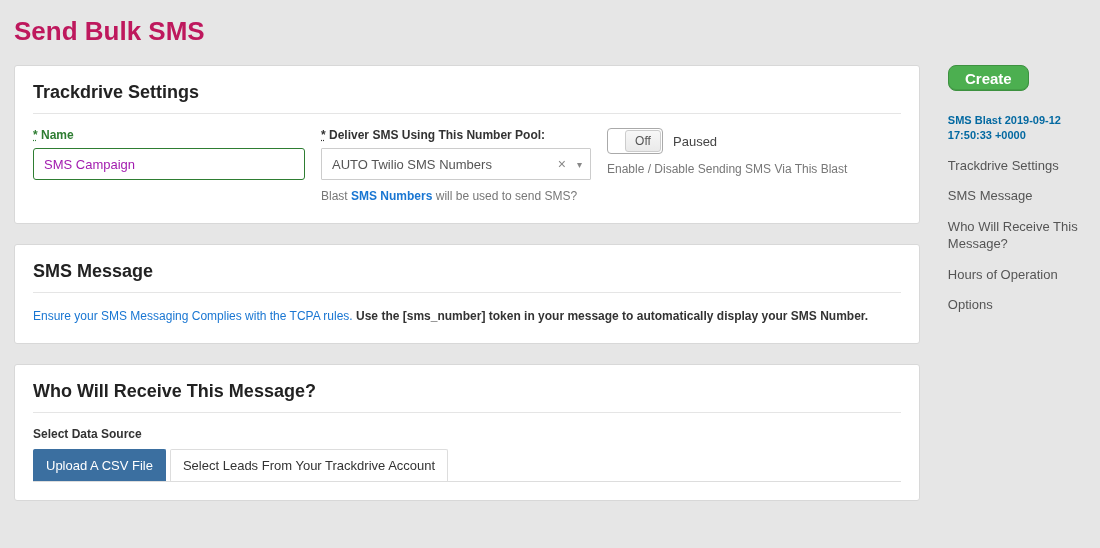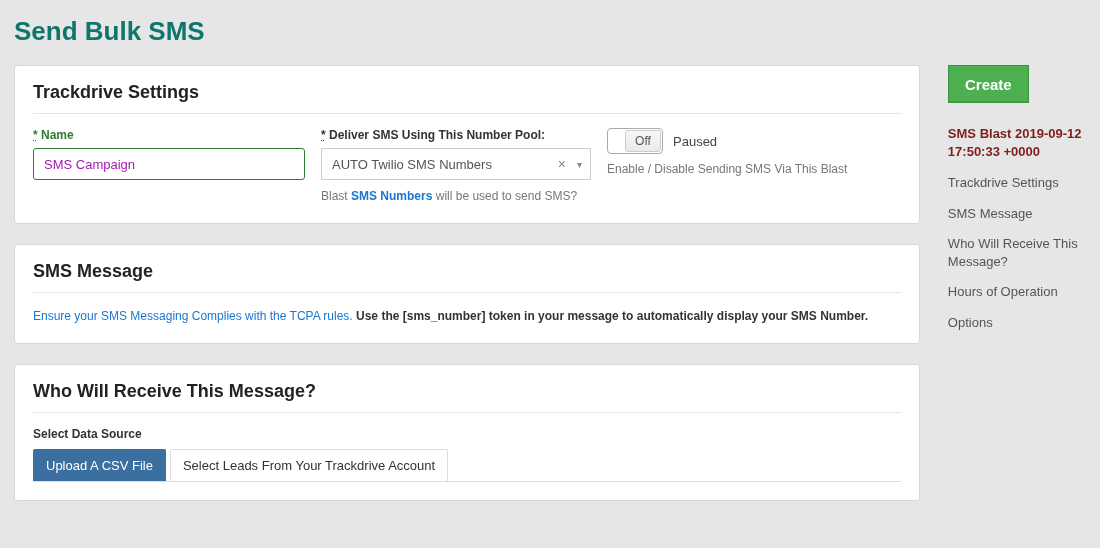--- a/index.html
+++ b/index.html
@@ -6,21 +6,21 @@
   html, body { width: 1100px; height: 548px; overflow: hidden; }
   body {
     font-family: -apple-system, BlinkMacSystemFont, "Segoe UI", Helvetica, Arial, sans-serif;
     background: #e6e6e6;
     color: #333;
     font-size: 13px;
   }
   .page-title {
     font-size: 26px;
     font-weight: 700;
-    color: #0f766e;
+    color: #be185d;
     padding: 16px 14px 18px;
   }
   .layout {
     display: flex;
     padding: 0 14px;
     gap: 28px;
   }
   .main-col { width: 918px; }
   .side-col { width: 140px; padding-top: 0; }
   .card {
@@ -99,26 +99,26 @@
   .ds-label { font-size: 12px; font-weight: 700; color: #333; margin-bottom: 8px; }
   .tabs { display: flex; border-bottom: 1px solid #ddd; }
   .tab {
     padding: 8px 12px; font-size: 13px; cursor: pointer;
     border: 1px solid #ddd; border-bottom: none;
     margin-right: 4px; background: #fff; color: #333;
     border-radius: 2px 2px 0 0;
   }
   .tab.active { background: #3b6fa0; color: #fff; border-color: #3b6fa0; }
   .create-btn {
-    width: 81px; height: 38px; background: #4caf50; color: #fff;
-    border: 1px solid #3d9140; border-radius: 0; font-size: 15px; font-weight: 600;
+    width: 81px; height: 26px; background: #4caf50; color: #fff;
+    border: 1px solid #3d9140; border-radius: 8px; font-size: 15px; font-weight: 600;
     cursor: pointer; margin-bottom: 22px;
     box-shadow: inset 0 -1px 0 rgba(0,0,0,0.1);
   }
-  .side-title { font-size: 13px; font-weight: 700; color: #7f1d1d; line-height: 1.35; margin-bottom: 14px; }
+  .side-title { font-size: 11px; font-weight: 700; color: #0369a1; line-height: 1.35; margin-bottom: 14px; }
   .side-link { display: block; font-size: 13px; color: #555; margin-bottom: 13px; cursor: pointer; line-height: 1.35; }
 </style>
 </head>
 <body>
 
 <h1 class="page-title">Send Bulk SMS</h1>
 
 <div class="layout">
   <div class="main-col">
 

